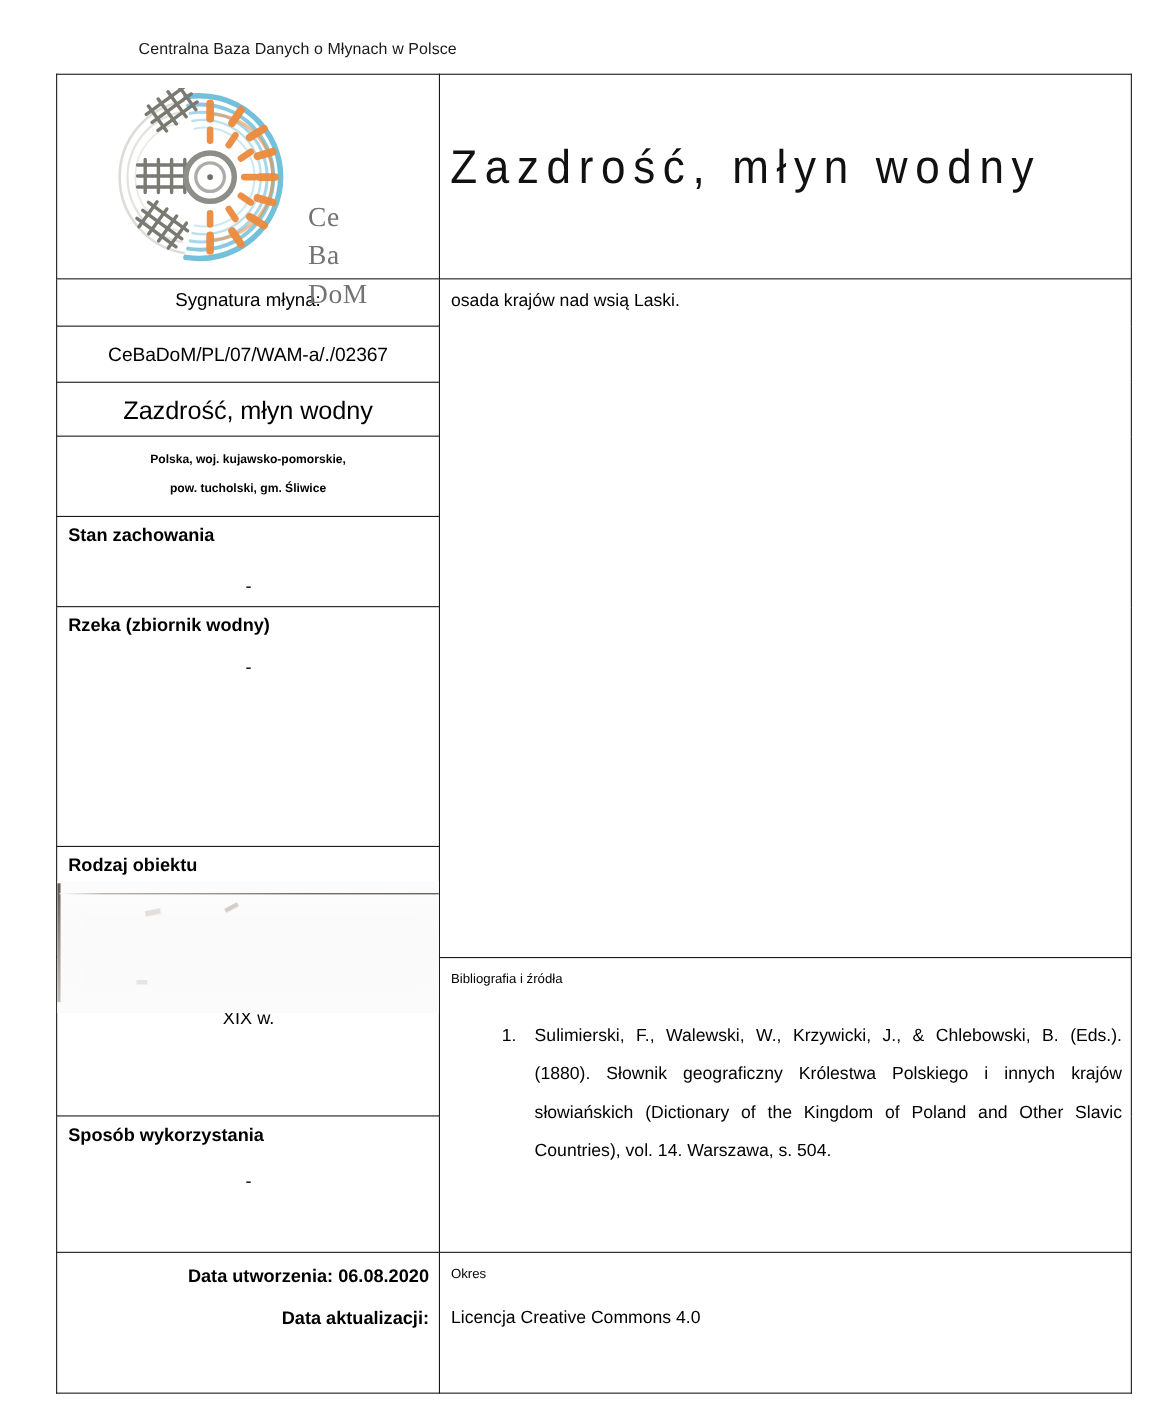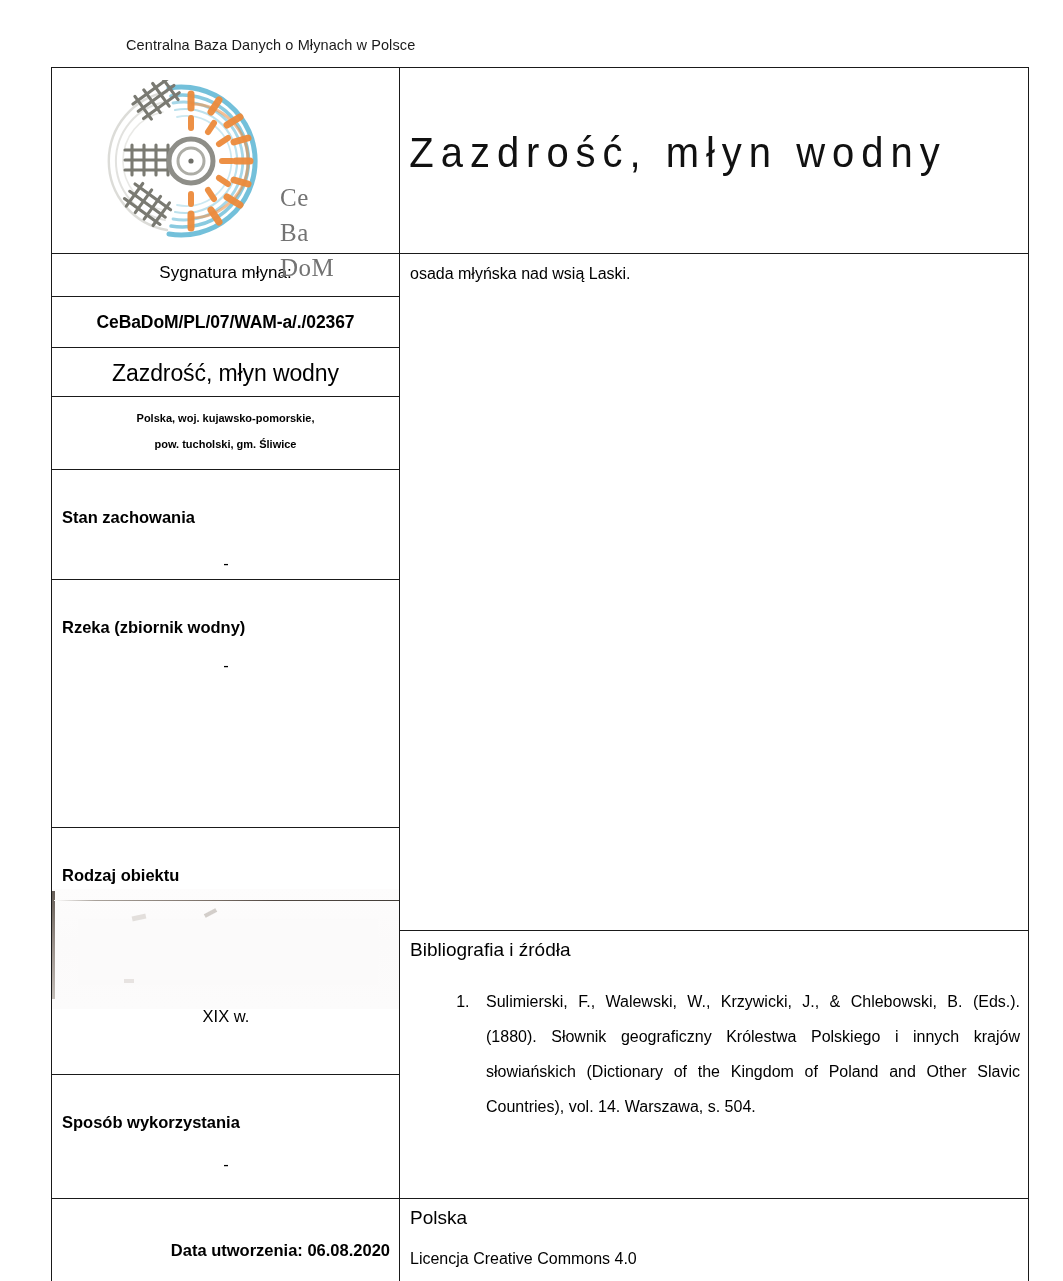--- a/index.html
+++ b/index.html
@@ -50,21 +50,20 @@
     padding: 0;
     background: #ffffff;
   }
   .col-left  { width: 348px; }
   .col-right { width: 629px; }
 
   .cell-pad {
     padding: 6px 9px 6px 10px;
     box-sizing: border-box;
     height: 100%;
-    margin-top: 30px;
   }
 
   
   .logo-cell { height: 185px; }
   .logo-wrap {
     position: relative;
     width: 100%;
     height: 185px;
   }
   .logo-mark {
@@ -115,21 +114,21 @@
   }
   .ctr { text-align: center; }
   .sig-label {
     font-size: 17px;
     text-align: center;
     line-height: 26px;
     padding-top: 6px;
   }
   .sig-value {
     font-size: 17.5px;
-    font-weight: bold;
+    font-weight: normal;
     text-align: center;
     line-height: 26px;
     padding-top: 12px;
     letter-spacing: -0.1px;
   }
   .name-value {
     font-size: 23px;
     text-align: center;
     line-height: 34px;
     padding-top: 8px;
@@ -216,21 +215,21 @@
     opacity: .7;
   }
 
   
   .desc-cell-pad { padding: 8px 10px 6px 10px; }
   .desc-text {
     font-size: 16px;
     line-height: 24px;
   }
   .sec-head {
-    font-size: 19px;
+    font-size: 12px;
     line-height: 24px;
     padding: 7px 10px 0 10px;
   }
   .biblio-list {
     margin: 22px 8px 0 0;
     padding-left: 74px;
     font-size: 16px;
     line-height: 35px;
   }
   .biblio-list li {
@@ -339,21 +338,21 @@
           <div class="doc-title">Zazdrość, młyn wodny</div>
         </td>
       </tr>
 
       <tr>
         <td class="row-sig">
           <div class="sig-label">Sygnatura młyna:</div>
         </td>
         <td class="row-desc" rowspan="7">
           <div class="desc-cell-pad">
-            <div class="desc-text">osada młyńska nad wsią Laski.</div>
+            <div class="desc-text">osada krajów nad wsią Laski.</div>
           </div>
         </td>
       </tr>
 
       <tr>
         <td class="row-sigval">
           <div class="sig-value">CeBaDoM/PL/07/WAM-a/./02367</div>
         </td>
       </tr>
 
@@ -432,20 +431,20 @@
       </tr>
 
       <tr>
         <td class="row-daty">
           <div class="cell-pad" style="padding-top:10px;">
             <div class="lbl">Data utworzenia: 06.08.2020</div>
             <div class="lbl" style="padding-top:17px;">Data aktualizacji:</div>
           </div>
         </td>
         <td class="row-rights">
-          <div class="sec-head">Polska</div>
+          <div class="sec-head">Okres</div>
           <div class="rights-line">Licencja Creative Commons 4.0</div>
         </td>
       </tr>
 
     </tbody>
   </table>
 </div>
 
 </body></html>

